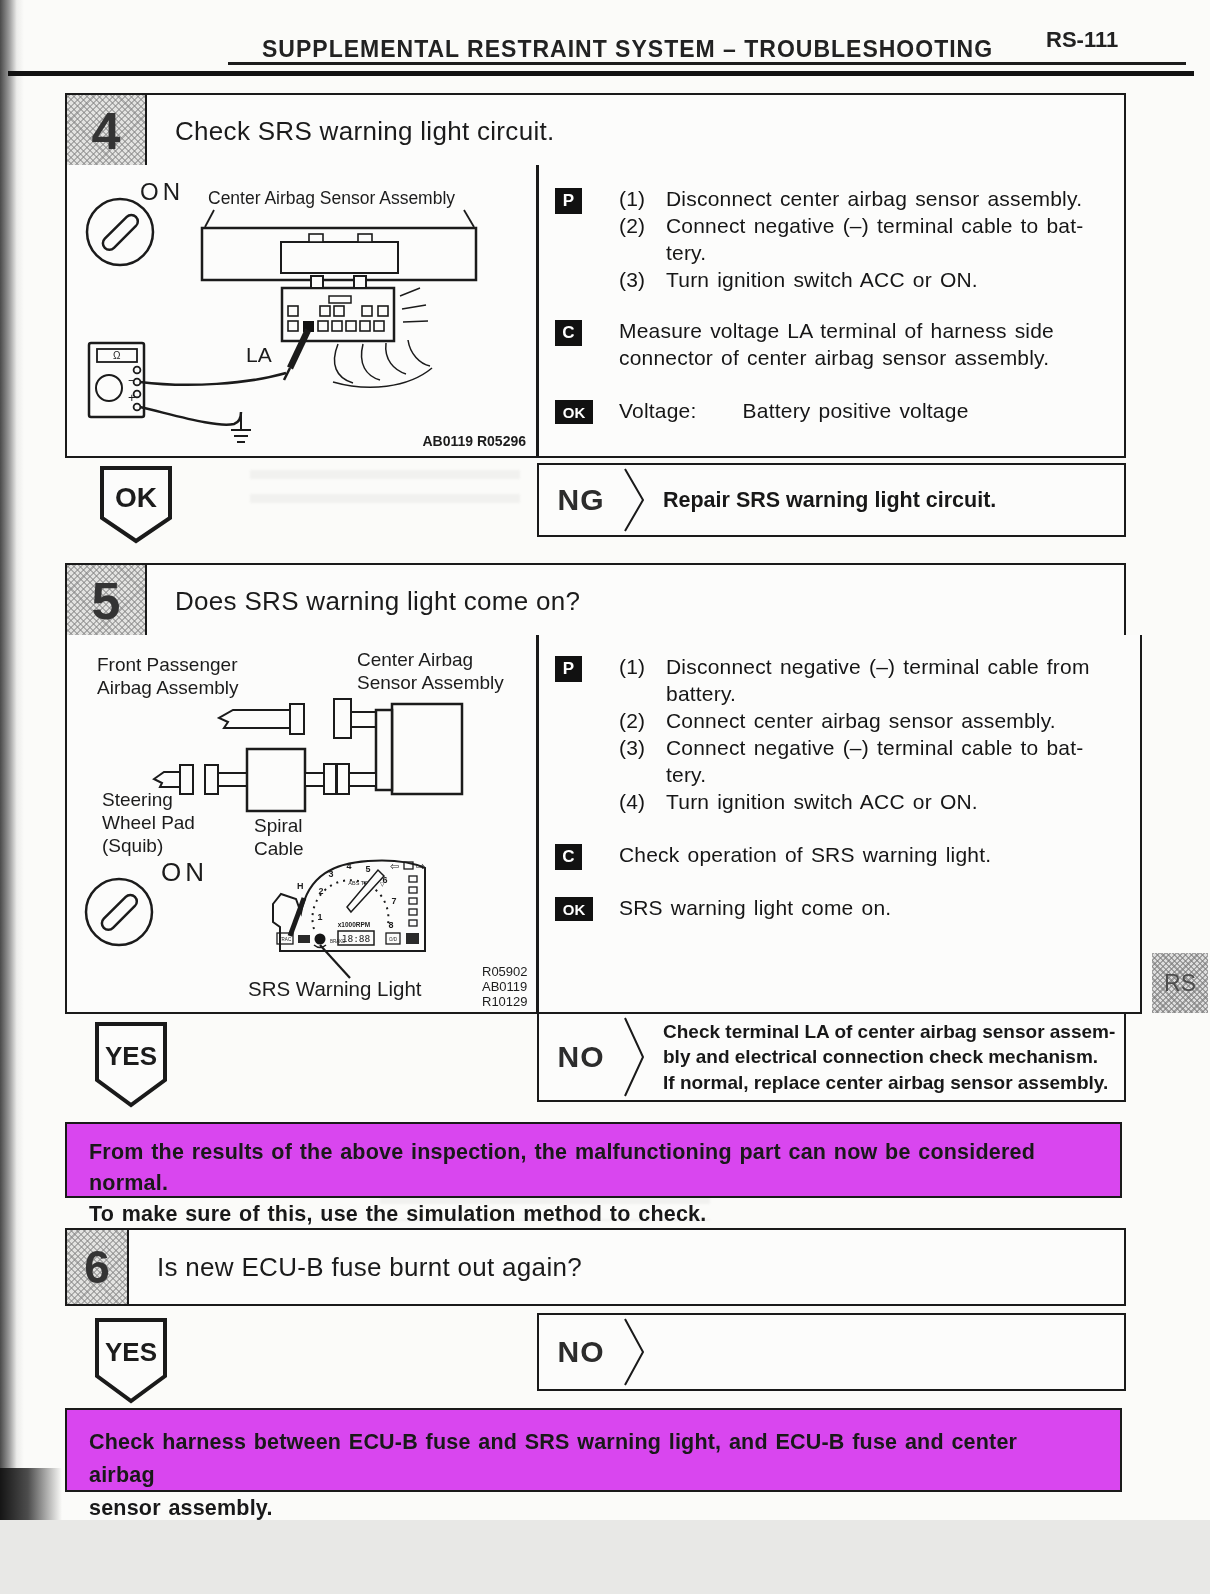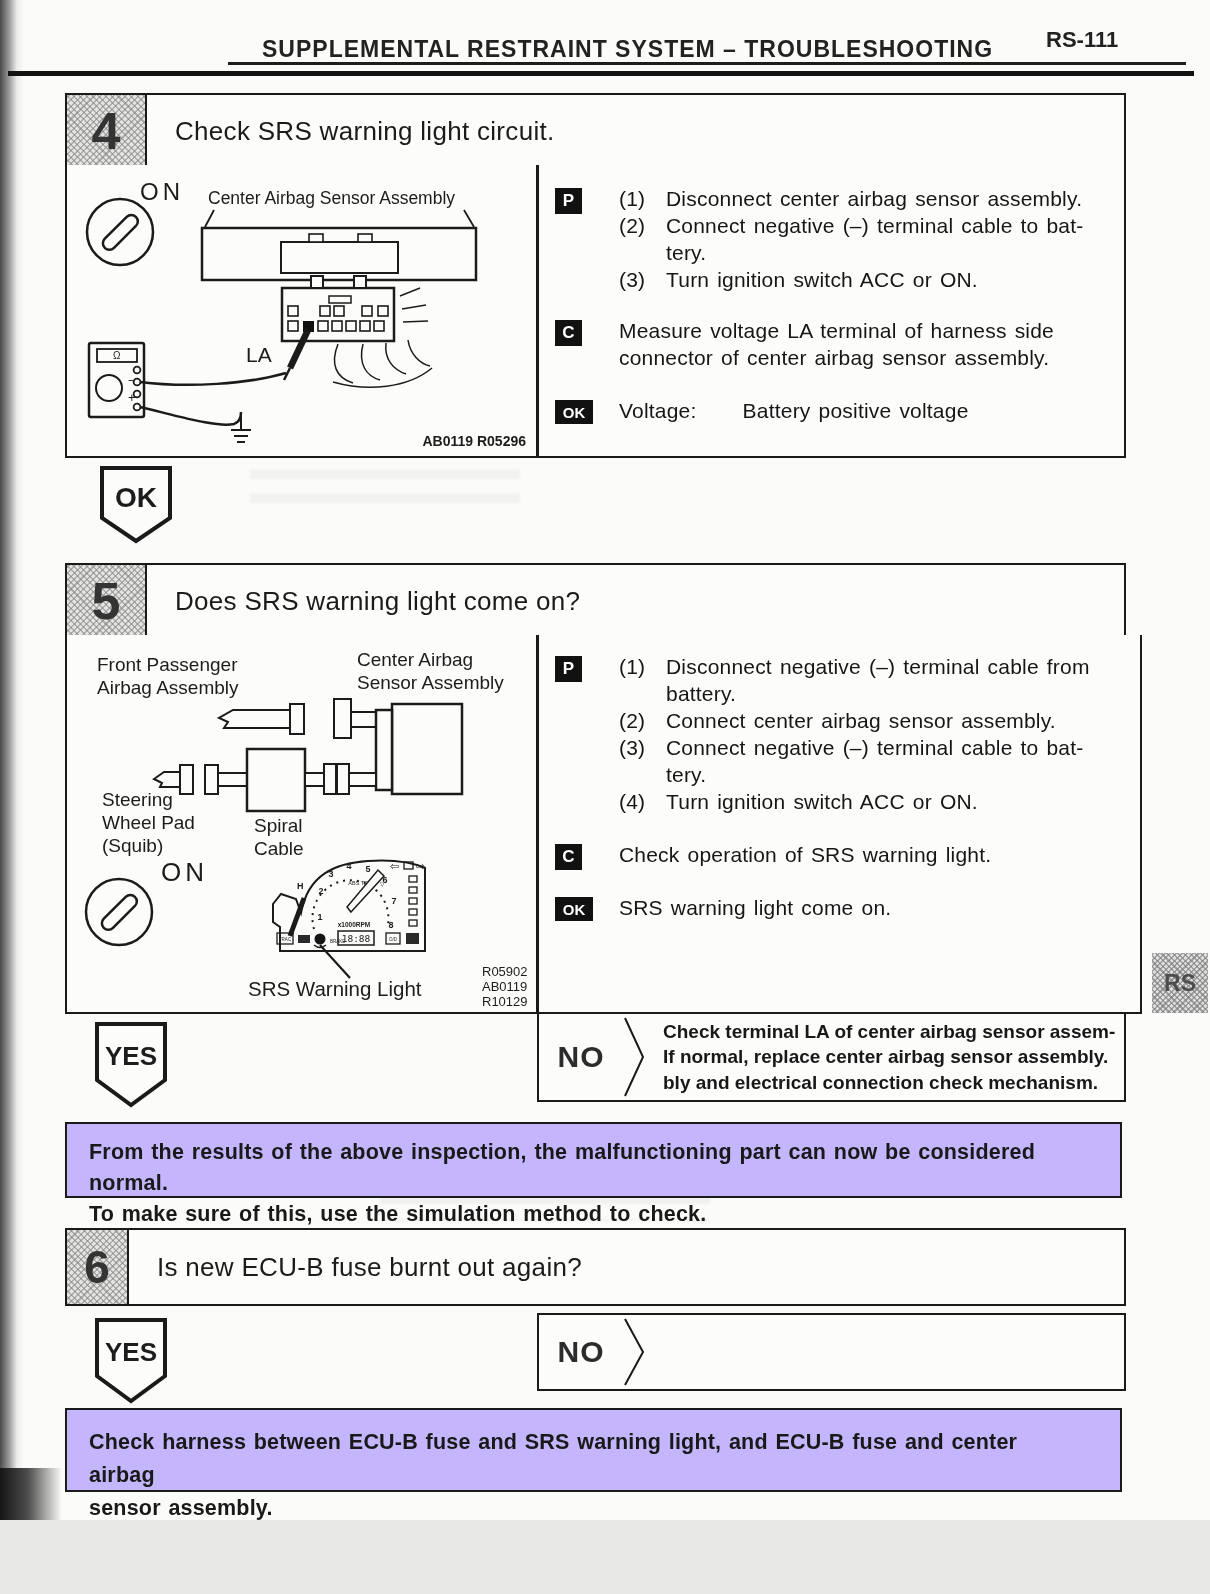--- a/index.html
+++ b/index.html
@@ -38,25 +38,25 @@
   .ilines{font-size:21px;line-height:27px;letter-spacing:.2px;word-spacing:2px;color:#161616;}
   .iline{display:flex;}
   .inum{flex:none;width:47px;}
   .bold{font-weight:normal;}
   
   .resbox{position:absolute;border:2.5px solid #1a1a1a;background:#fcfcfb;display:flex;align-items:center;}
   .reslabel{flex:none;width:84px;text-align:center;font-size:30px;font-weight:bold;color:#2c2c2c;letter-spacing:1px;}
   .restext{margin-left:16px;font-weight:bold;color:#181818;}
   .arrowtag{position:absolute;}
   
-  .notebox{position:absolute;border:2.5px solid #1a1a1a;background:#c4b5fd;
+  .notebox{position:absolute;border:2.5px solid #1a1a1a;background:#d946ef;
     font-size:21.5px;font-weight:bold;color:#191919;letter-spacing:.2px;word-spacing:1.5px;}
   
   .sidetab{position:absolute;left:1152px;top:953px;width:56px;height:60px;
-    display:flex;align-items:center;justify-content:center;font-size:23px;font-weight:bold;color:#4d4d4d;
+    display:flex;align-items:center;justify-content:center;font-size:23px;font-weight:normal;color:#4d4d4d;
     background:
       repeating-linear-gradient(45deg,rgba(120,120,120,.6) 0 1.5px,rgba(0,0,0,0) 1.5px 4px),
       repeating-linear-gradient(-45deg,rgba(120,120,120,.6) 0 1.5px,rgba(0,0,0,0) 1.5px 4px),
       #dedede;}
   svg text{font-family:"Liberation Sans",sans-serif;fill:#1c1c1c;}
   svg .mono{font-family:"DejaVu Sans Mono",monospace;}
   svg .ln{stroke:#1b1b1b;fill:none;}
   svg .wh{stroke:#1b1b1b;fill:#fcfcfb;}
 </style>
 </head>
@@ -200,20 +200,27 @@
           <span>Battery positive voltage</span>
         </div>
       </div>
     </div>
   </div>
 
   <svg class="arrowtag" style="left:100px;top:466px;" width="72" height="78" viewBox="0 0 72 78">
     <polygon points="2,2 70,2 70,52 36,75 2,52" fill="#fcfcfb" stroke="#1a1a1a" stroke-width="4"></polygon>
     <text x="36" y="41" font-size="28" font-weight="bold" text-anchor="middle" fill="#2c2c2c">OK</text>
   </svg>
+  <div class="resbox" style="left:537px;top:463px;width:585px;height:70px;">
+    <div class="reslabel">NG</div>
+    <svg width="24" height="64" viewBox="0 0 24 64">
+      <polyline points="2,1 20,32 2,63" fill="none" stroke="#1a1a1a" stroke-width="2"></polyline>
+    </svg>
+    <div class="restext" style="font-size:21.5px;">Repair SRS warning light circuit.</div>
+  </div>
 
   <div class="stephdr" style="left:65px;top:563px;width:1057px;height:72px;">
     <div class="numcell" style="width:78px;font-size:52px;">5</div>
     <div class="steptitle">Does SRS warning light come on?</div>
   </div>
   <div class="stepbody" style="left:65px;top:635px;width:1057px;height:377px;padding-left:16px;">
     <div class="divider" style="left:469px;"></div>
 
     <svg style="position:absolute;left:1px;top:1px;" width="468" height="373" viewBox="0 0 468 373">
       <text x="29" y="35" font-size="19">Front Passenger</text>
@@ -363,22 +370,22 @@
     <polygon points="2,2 70,2 70,58 36,83 2,58" fill="#fcfcfb" stroke="#1a1a1a" stroke-width="4"></polygon>
     <text x="36" y="43" font-size="26" font-weight="bold" text-anchor="middle" fill="#2c2c2c">YES</text>
   </svg>
   <div class="resbox" style="left:537px;top:1012px;width:585px;height:86px;">
     <div class="reslabel">NO</div>
     <svg width="24" height="80" viewBox="0 0 24 80">
       <polyline points="2,1 20,40 2,79" fill="none" stroke="#1a1a1a" stroke-width="2"></polyline>
     </svg>
     <div class="restext" style="font-size:19px;line-height:25.5px;">
       <div>Check terminal LA of center airbag sensor assem-</div>
+      <div>bly and electrical connection check mechanism.</div>
       <div>If normal, replace center airbag sensor assembly.</div>
-      <div>bly and electrical connection check mechanism.</div>
     </div>
   </div>
 
   <div class="notebox" style="left:65px;top:1122px;width:1057px;height:76px;padding:13px 22px 0 22px;line-height:31px;box-sizing:border-box;">
     <div>From the results of the above inspection, the malfunctioning part can now be considered normal.</div>
     <div>To make sure of this, use the simulation method to check.</div>
   </div>
 
   <div class="stephdr" style="left:65px;top:1228px;width:1057px;height:74px;">
     <div class="numcell" style="width:60px;font-size:46px;">6</div>

